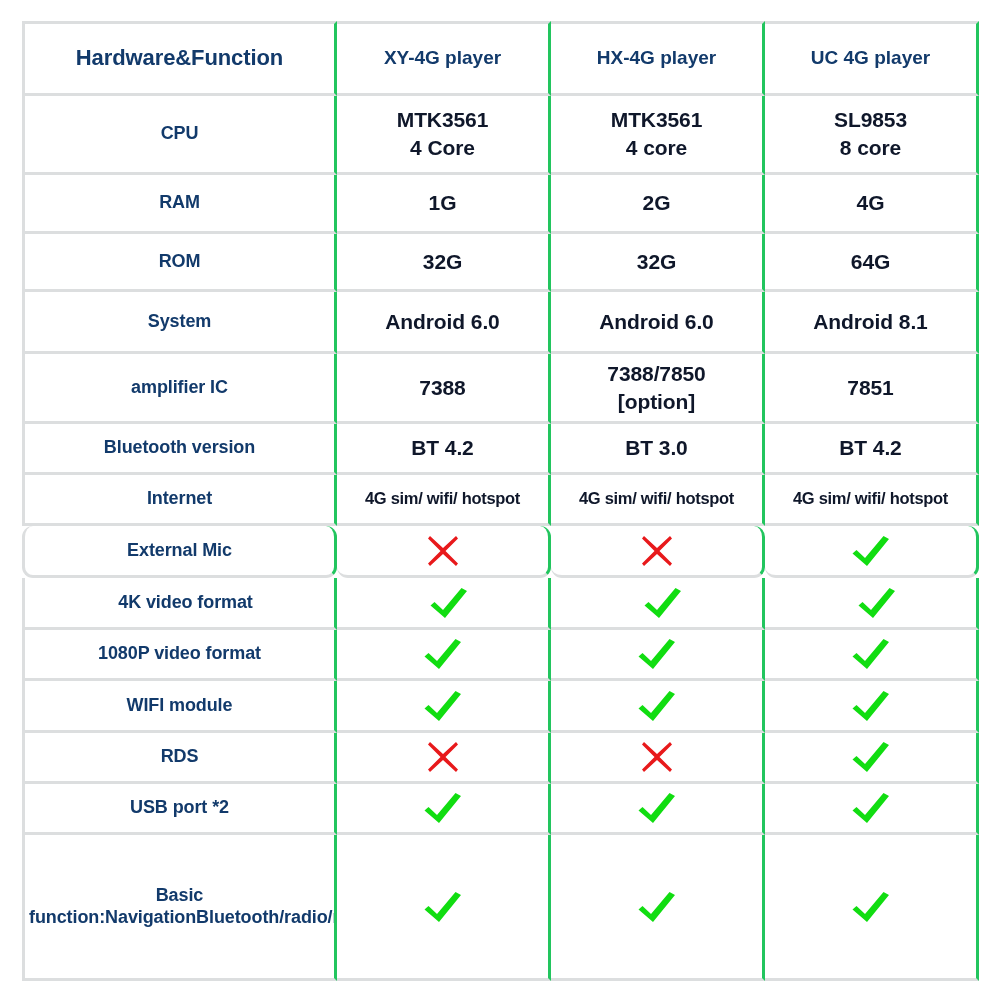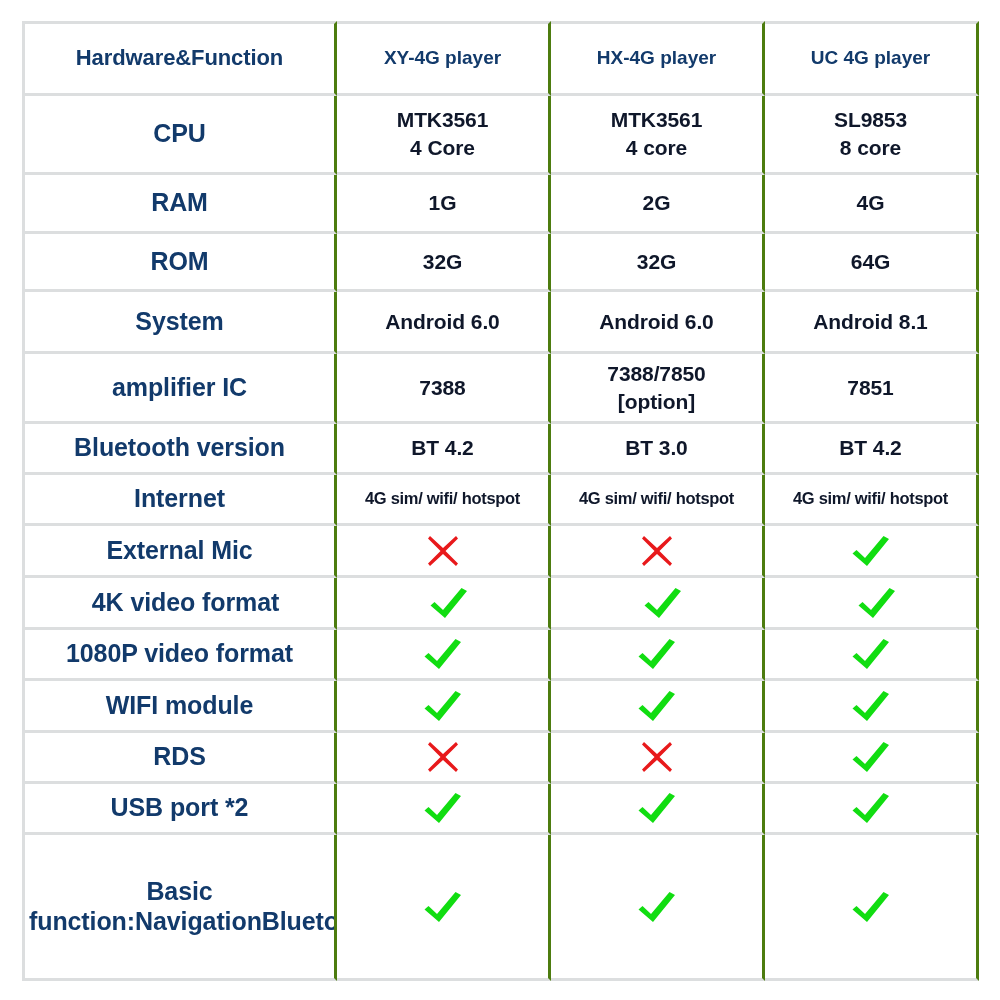--- a/index.html
+++ b/index.html
@@ -28,21 +28,21 @@
     top: 21px;
     width: 956px;
     border-collapse: separate;
     border-spacing: 0;
     table-layout: fixed;
     background: #ffffff;
   }
 
   .spec-table td {
     background: #ffffff;
-    border-right: 3px solid #4d7c0f;
+    border-right: 3px solid #22c55e;
     border-bottom: 3px solid #dcdedf;
     padding: 2px 4px;
     text-align: center;
     vertical-align: middle;
     box-sizing: border-box;
     overflow: hidden;
   }
 
   .spec-table tr td:first-child {
     border-left: 3px solid #dcdedf;
@@ -52,21 +52,21 @@
   }
 
   
   col.c-label { width: 315px; }
   col.c-dev   { width: 214px; }
 
   
   .label-cell {
     color: #123a6b;
     font-weight: bold;
-    font-size: 25px;
+    font-size: 18px;
     line-height: 1.18;
     letter-spacing: -0.1px;
   }
 
   
   .head-cell {
     color: #123a6b;
     font-weight: bold;
     font-size: 19px;
     line-height: 1.2;
@@ -98,21 +98,21 @@
 
   
   .r-head td  { height: 75px; }
   .r-cpu td   { height: 79px; }
   .r-ram td   { height: 59px; }
   .r-rom td   { height: 58px; }
   .r-sys td   { height: 62px; }
   .r-amp td   { height: 70px; }
   .r-bt td    { height: 51px; }
   .r-net td   { height: 51px; }
-  .r-mic td   { height: 52px; }
+  .r-mic td   { height: 52px; border-radius: 11px; }
   .r-4k td    { height: 52px; padding-left: 16px; }
   .r-1080 td  { height: 51px; }
   .r-wifi td  { height: 52px; }
   .r-rds td   { height: 51px; }
   .r-usb td   { height: 51px; }
   .r-basic td { height: 146px; }
 </style>
 </head>
 <body>
 

